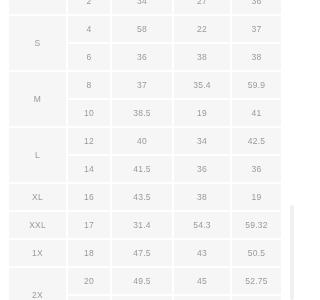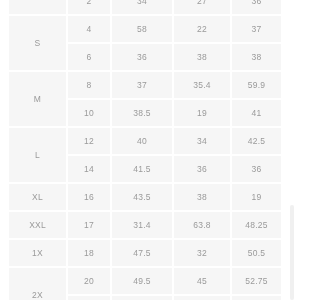--- a/index.html
+++ b/index.html
@@ -174,28 +174,28 @@
             <td class="size-cell" rowspan="1">XL</td>
             <td>16</td>
             <td>43.5</td>
             <td>38</td>
             <td>19</td>
           </tr>
           <tr>
             <td class="size-cell" rowspan="1">XXL</td>
             <td>17</td>
             <td>31.4</td>
-            <td>63.8</td>
-            <td>48.25</td>
+            <td>54.3</td>
+            <td>59.32</td>
           </tr>
           <tr>
             <td class="size-cell" rowspan="1">1X</td>
             <td>18</td>
             <td>47.5</td>
-            <td>32</td>
+            <td>43</td>
             <td>50.5</td>
           </tr>
           <tr>
             <td class="size-cell" rowspan="2">2X</td>
             <td>20</td>
             <td>49.5</td>
             <td>45</td>
             <td>52.75</td>
           </tr>
           <tr>

